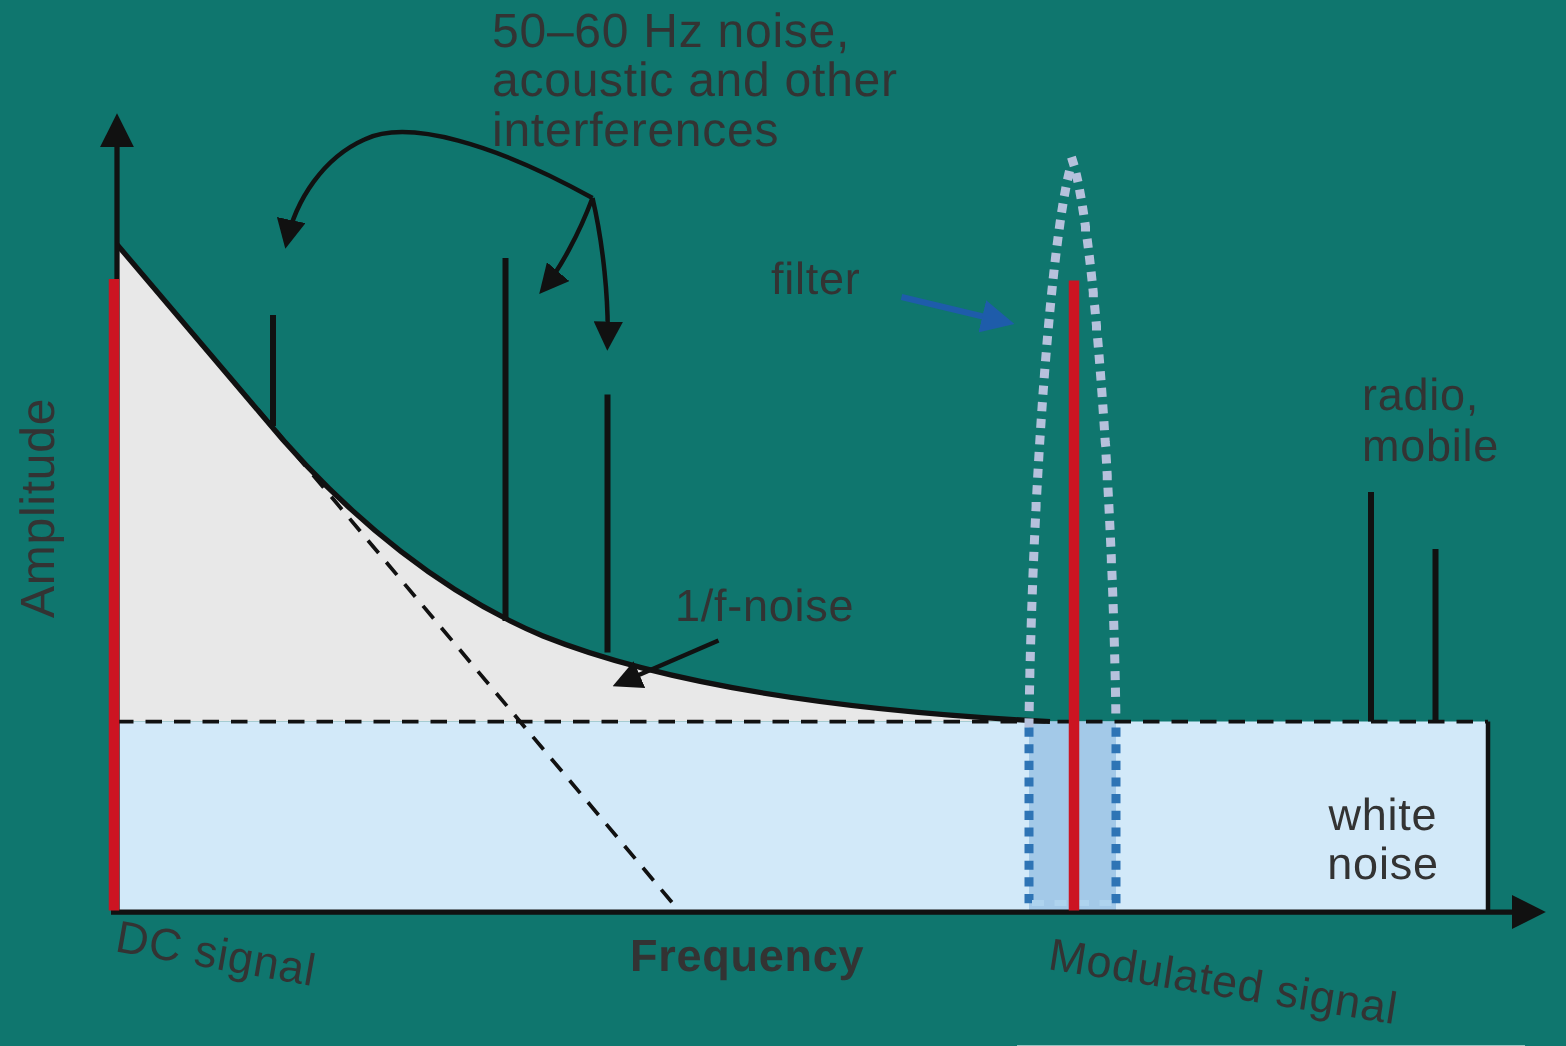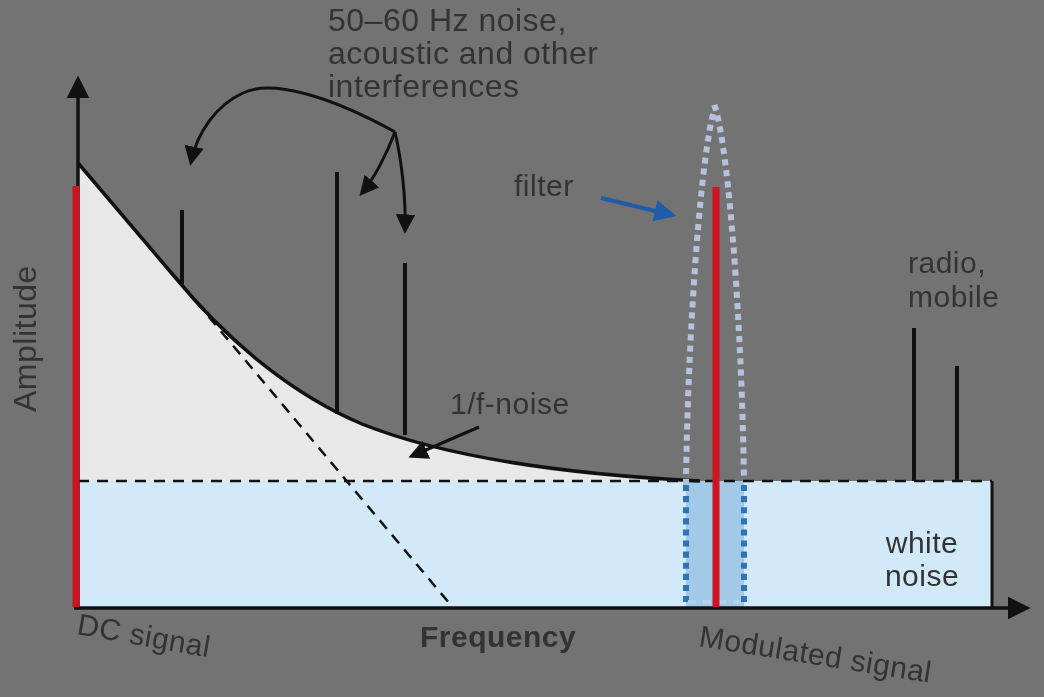--- a/index.html
+++ b/index.html
@@ -1,16 +1,16 @@
 <!DOCTYPE html>
 <html><head>
 <meta charset="utf-8">
 <style>
   html,body{margin:0;padding:0;background:#fff;}
-  .stage{position:relative;width:1044px;height:697px;background:#737373;overflow:hidden;}
+  .stage{position:relative;width:1044px;height:697px;background:#0f766e;overflow:hidden;}
   svg{display:block;}
   .lbl{
     font-family:"Liberation Sans", sans-serif;
     fill:#333333;
     letter-spacing:0.5px;
   }
   .lbl-big{font-size:32px;}
   .lbl-med{font-size:30px;}
   .lbl-axis-x{font-size:30px;font-weight:bold;letter-spacing:0.5px;}
   .lbl-rot{font-size:30px;}

